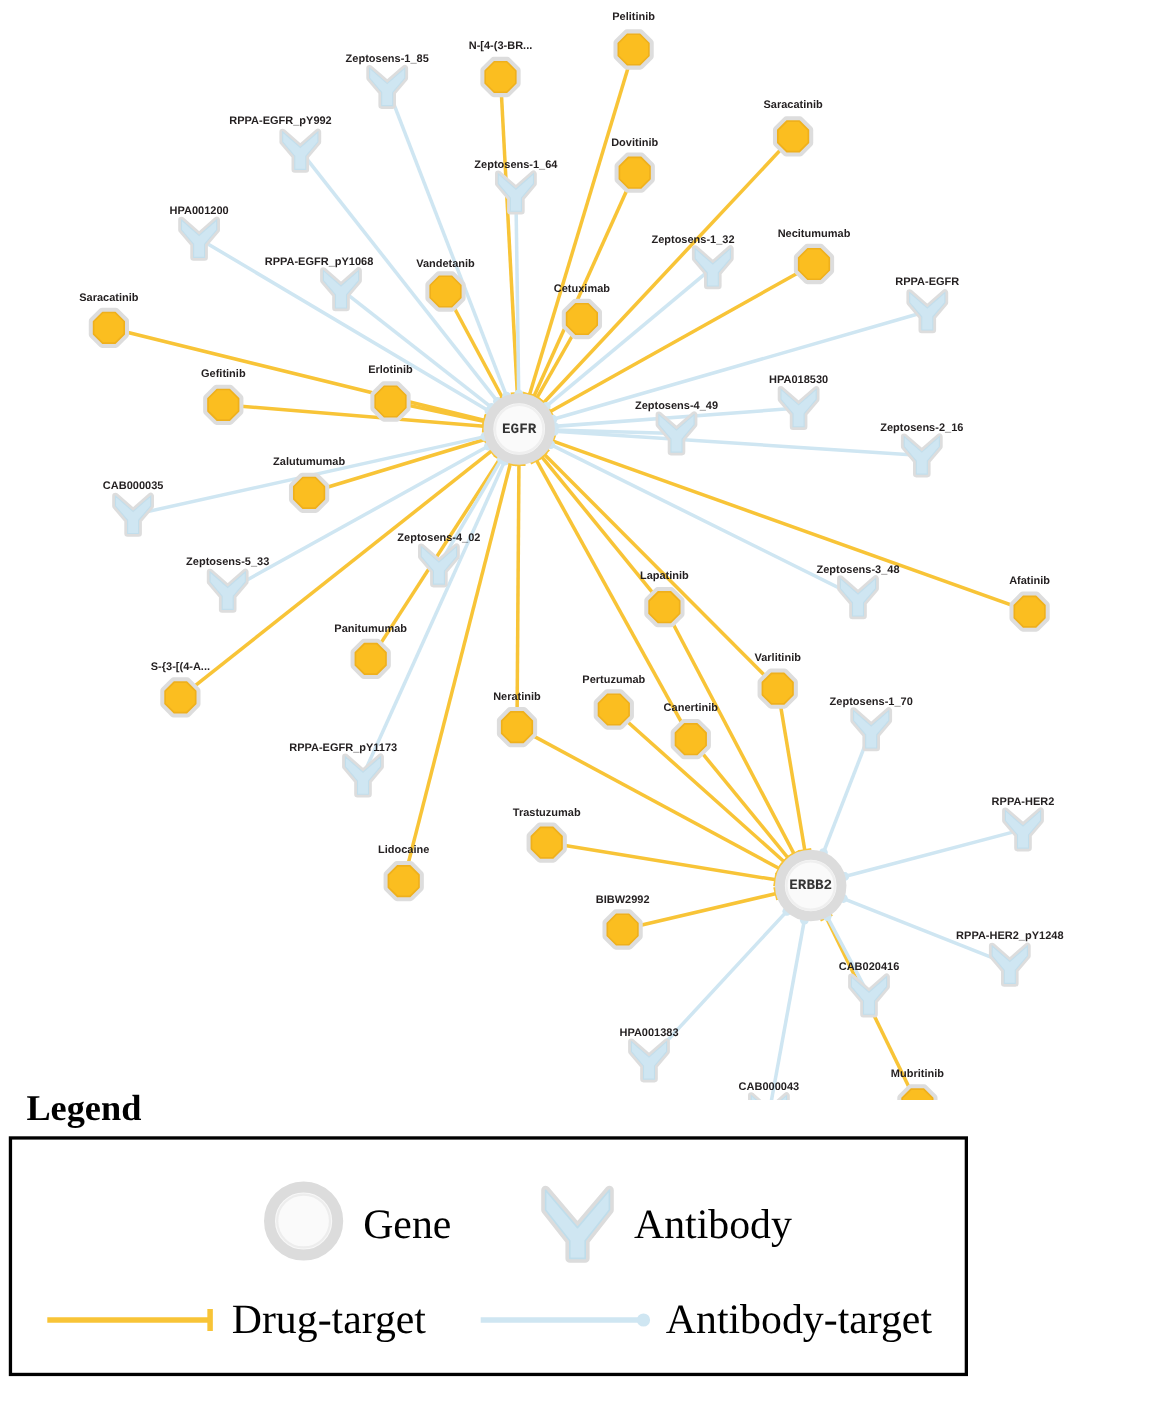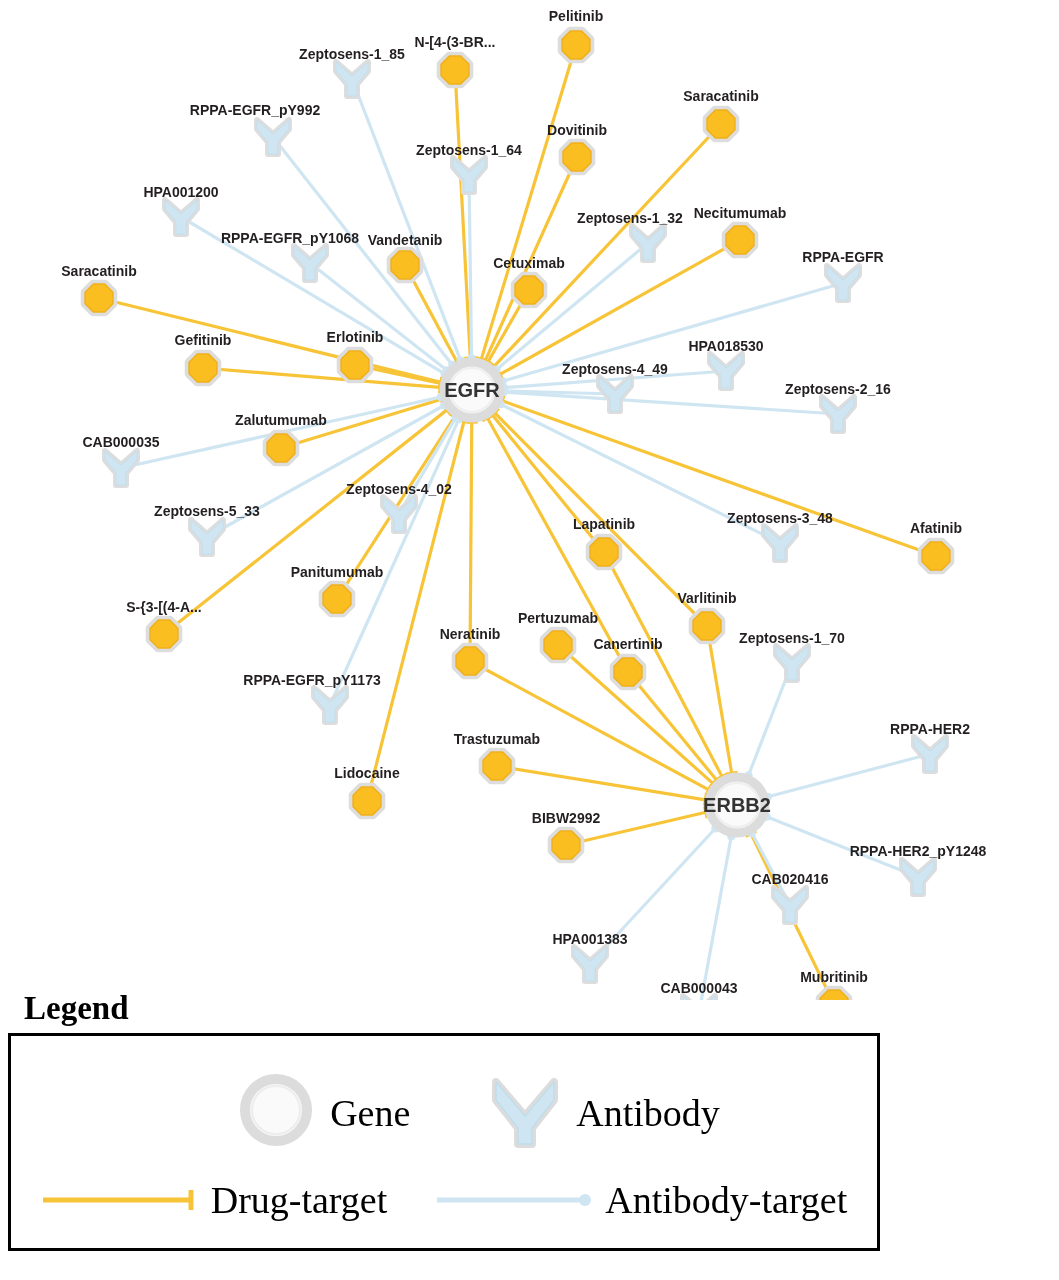--- a/index.html
+++ b/index.html
@@ -18,30 +18,31 @@
     position: absolute;
     left: 0;
     top: 0;
     width: 1059px;
     height: 1000px;
   }
   .node-label {
     position: absolute;
     font-family: "Liberation Sans", sans-serif;
     font-weight: bold;
-    font-size: 14px;
+    font-size: 10px;
     color: #231f20;
     white-space: nowrap;
     transform: translate(-50%, -50%);
     pointer-events: none;
   }
   .gene-label {
-    font-size: 20px;
+    font-size: 13px;
     font-weight: bold;
     color: #333;
+    font-family: Liberation Mono, monospace;
   }
   .legend-wrap {
     position: absolute;
     left: 8px;
     top: 990px;
     width: 872px;
   }
   .legend-title {
     font-family: "Liberation Serif", serif;
     font-size: 33px;

